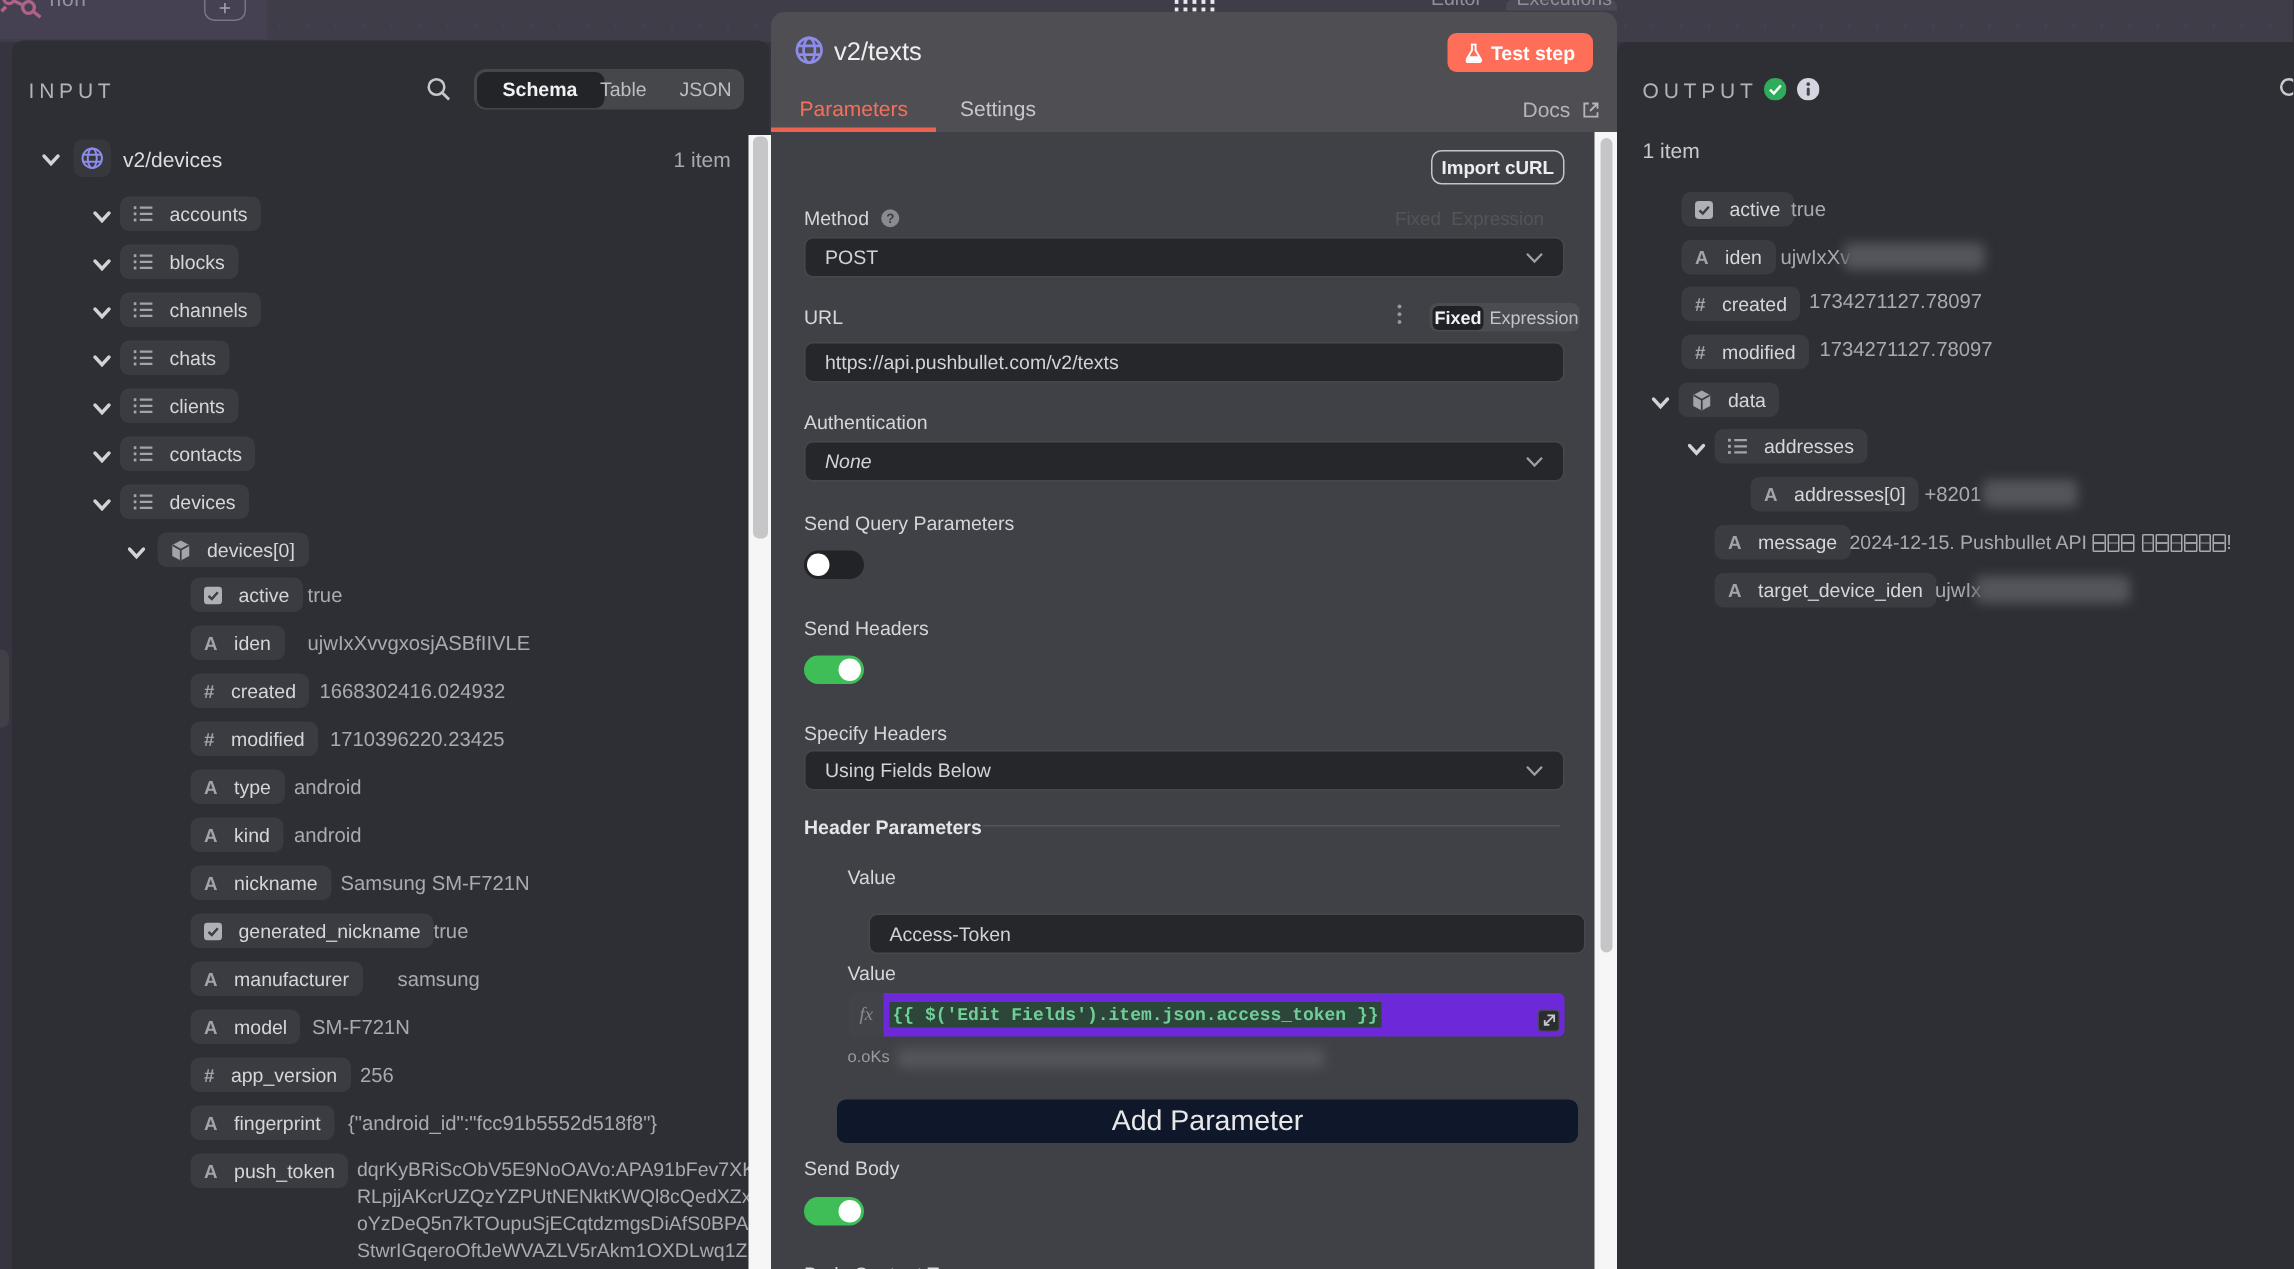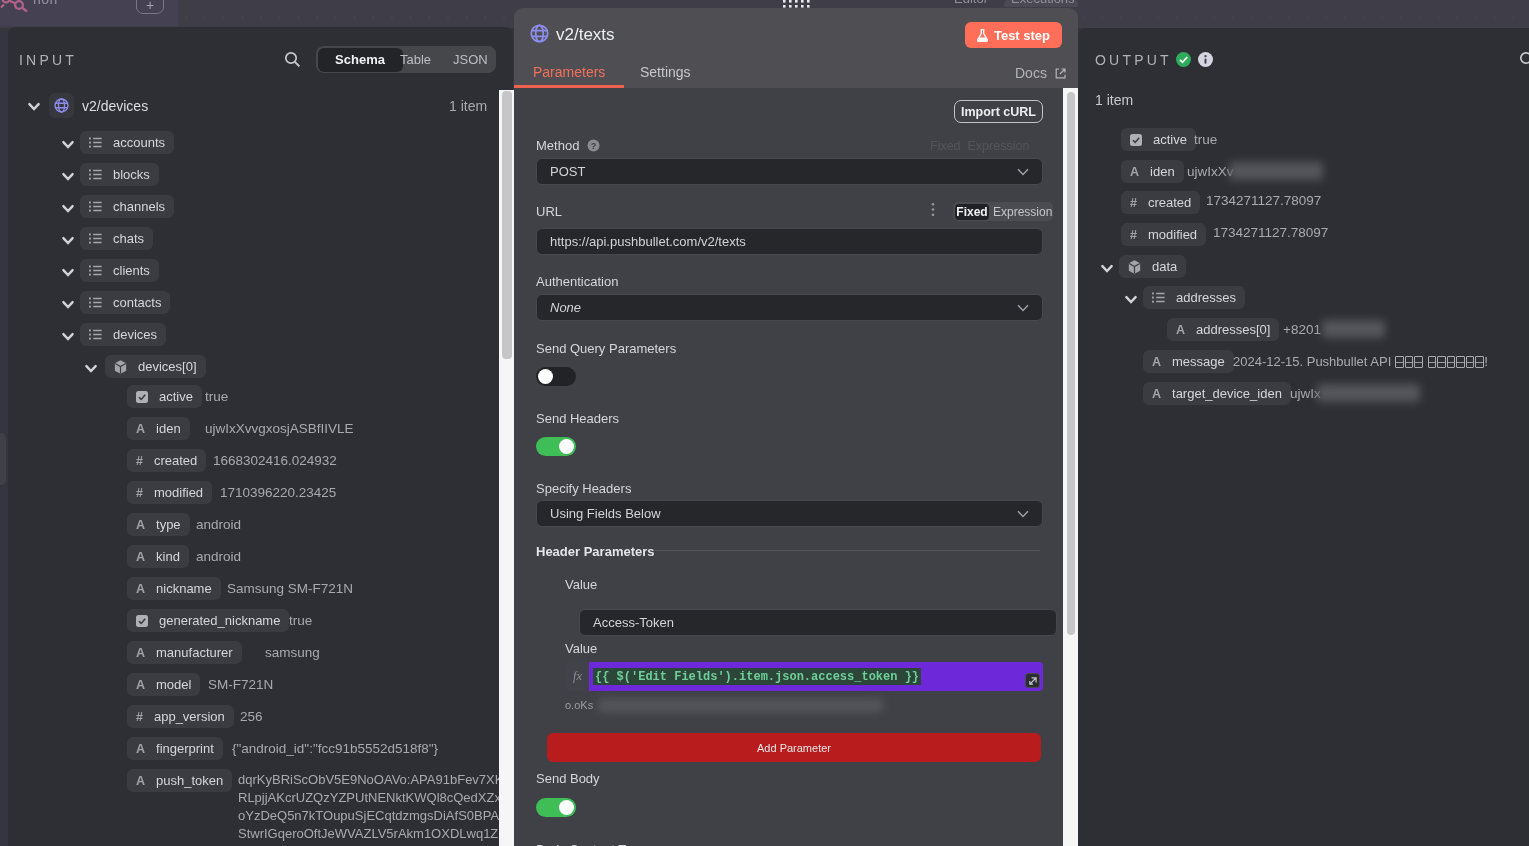--- a/index.html
+++ b/index.html
@@ -427,21 +427,21 @@
     <div class="abs" style="left:75px;top:654px;width:454px;height:29px;background:#6d28d9;border-radius:0 4px 4px 0;display:flex;align-items:center;">
       <span style="color:#70cf98;font-size:12px;font-weight:bold;font-family:'Liberation Mono',monospace;margin-left:4px;background:#2c473a;padding:1.5px 2px;">{{ $('Edit Fields').item.json.access_token }}</span>
       <div class="abs" style="right:3px;top:11px;width:15px;height:15px;background:#2c2d32;border-radius:3px;border:1px solid #4a4b50;box-sizing:border-box;">
         <svg width="9" height="9" viewBox="0 0 10 10" style="margin:2px;">
             <path d="M4 1 H9 V6 M8.3 1.7 L2 8 M2 4.5 V8 H5.5" fill="none" stroke="#c6c7cb" stroke-width="1.3"></path>
           </svg>
       </div>
     </div>
     <div class="abs" style="left:51px;top:691px;color:#9b9ca1;font-size:11px;">o.oKs</div>
     <div class="blurb" style="left:84px;top:691px;width:285px;height:13px;"></div>
-    <div class="abs" style="left:33px;top:725px;width:494px;height:29px;background:#b91c1c;border-radius:6px;color:#e8e8ea;font-size:11px;display:flex;align-items:center;justify-content:center;">Add Parameter</div>
+    <div class="abs" style="left:44px;top:725px;width:494px;height:29px;background:#0f172a;border-radius:6px;color:#e8e8ea;font-size:19px;display:flex;align-items:center;justify-content:center;">Add Parameter</div>
 
     <div class="fldlbl" style="left:22px;top:763px;">Send Body</div>
     <div class="toggle ton" style="left:22px;top:790px;">
         <div class="knob"></div>
       </div>
     <div class="fldlbl" style="left:22px;top:834px;">Body Content Type</div>
   </div>
 
   <svg class="abs" style="left:783px;top:0px" width="27" height="8" viewBox="0 0 27 8">
     <g fill="#e8e8ec">

